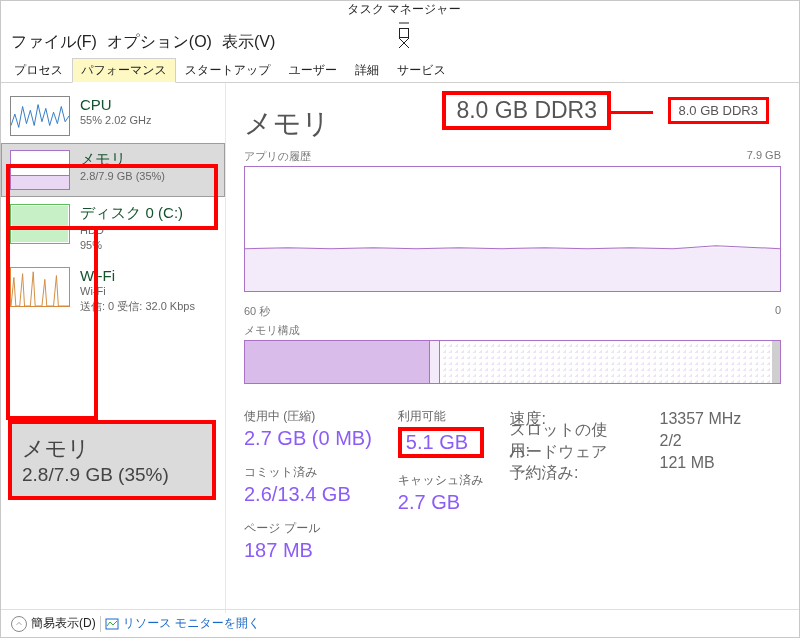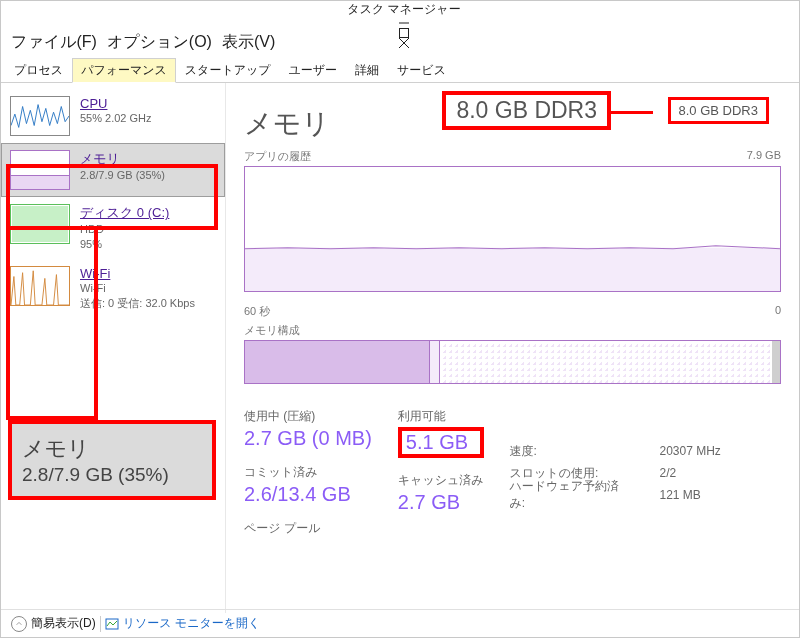--- a/index.html
+++ b/index.html
@@ -19,21 +19,21 @@
   .tabstrip { display:flex; align-items:end; border-bottom:1px solid #d0d0d0; padding:4px 4px 0 4px; gap:0; font-size:12px; }
   .tab { padding:3px 8px 3px 8px; border:1px solid transparent; border-bottom:none; cursor:default; }
   .tab.active { border-color:#d0d0d0; border-bottom:1px solid #fff; position:relative; top:1px; background:#fef9c3;text-align:center; }
   
   .content { display:flex; height:calc(100% - 30px - 22px - 26px - 28px); }
   .sidebar { width:225px; border-right:1px solid #e8e8e8; padding:6px 0; }
   .side-item { display:flex; align-items:flex-start; gap:10px; padding:6px 8px; border:1px solid transparent; }
   .side-item.selected { background:#dbdbdb; border:1px solid #9d9d9d; }
   .thumb { width:60px; height:40px; border:1px solid #888; background:#fff; position:relative; overflow:hidden; }
   .thumb svg { width:100%; height:100%; display:block; }
-  .side-text .t1 { font-size:13px; font-weight:400; color:#4c1d95;text-decoration:underline; }
+  .side-text .t1 { font-size:15px; font-weight:400; color:#14532d; }
   .side-text .t2 { font-size:11px; color:#666; line-height:1.35; }
   .hi-red-side { position:absolute; left:5px; top:163px; width:212px; height:66px; border:4px solid #ff0000; pointer-events:none; }
   .hi-red-side-ext { position:absolute; left:5px; top:229px; width:92px; height:190px; border:4px solid #ff0000; border-top:none; pointer-events:none; }
   .callout { position:absolute; left:7px; top:419px; width:208px; height:80px; background:#dbdbdb; border:4px solid #ff0000; display:flex; flex-direction:column; justify-content:center; padding:4px 10px; font-size:19px; color:#444; z-index:3; }
   .callout .c1 { font-size:22px; }
   
   .detail { flex:1; padding:8px 18px 8px 18px; position:relative; }
   .d-head { display:flex; align-items:baseline; justify-content:space-between; }
   .d-head .htitle { font-size:28px; color:#555; }
   
@@ -51,21 +51,21 @@
   .mcomp-seg { height:100%; }
   .mc1 { width:34.5%; background:#d9bce9; border-right:1px solid #a972c6; }
   .mc2 { width:2%; background:#f4ebfa; border-right:1px solid #a972c6; }
   .mc3 { width:62%; background:linear-gradient(135deg,#fff 25%,transparent 25%) 0 0/6px 6px,linear-gradient(135deg,transparent 75%,#efe3f7 75%) 0 0/6px 6px; }
   .mc4 { flex:1; background:#cfcfcf; }
   
   .stats { display:flex; gap:26px; margin-top:24px; }
   .statcol { display:flex; flex-direction:column; gap:14px; }
   .statblk .sl { font-size:12px; color:#666; }
   .statblk .sv { font-size:20px; color:#8b5cf6; margin-top:2px; }
-  .rightcol { font-size:12px; color:#666;margin-top:32px; }
+  .rightcol { font-size:16px; color:#666; }
   .rightcol .rw { display:flex; gap:40px; height:22px; align-items:center; }
   .rightcol .rk { width:110px; }
   .hi-red-avail { border:4px solid #ff0000; padding:0 4px; }
   
   .footer { position:absolute; left:0; bottom:0; right:0; height:28px; border-top:1px solid #e0e0e0; display:flex; align-items:center; gap:4px; padding:0 10px; font-size:12px; }
   .chev { width:16px; height:16px; border:1px solid #888; border-radius:50%; display:flex; align-items:center; justify-content:center; }
   .chev svg { width:8px; height:8px; stroke:#888; fill:none; }
   .sep { width:1px; height:16px; background:#ccc; }
   .resmon { color:#1a68c7; display:flex; align-items:center; gap:4px; }
   .resmon-i { width:14px; height:14px; }
@@ -204,36 +204,37 @@
           <div class="statblk">
             <div class="sl">使用中 (圧縮)</div>
             <div class="sv">2.7 GB (0 MB)</div>
           </div>
           <div class="statblk">
             <div class="sl">コミット済み</div>
             <div class="sv">2.6/13.4 GB</div>
           </div>
           <div class="statblk">
             <div class="sl">ページ プール</div>
+            <div class="sv">187 MB</div>
           </div>
         </div>
         <div class="statcol">
           <div class="statblk">
             <div class="sl">利用可能</div>
             <div class="sv hi-red-avail">5.1 GB</div>
           </div>
           <div class="statblk">
             <div class="sl">キャッシュ済み</div>
             <div class="sv">2.7 GB</div>
           </div>
         </div>
         <div class="rightcol">
           <div class="rw">
               <span class="rk">速度:</span>
-              <span>20307 MHz</span>
+              <span>13357 MHz</span>
             </div>
           <div class="rw">
               <span class="rk">スロットの使用:</span>
               <span>2/2</span>
             </div>
           <div class="rw">
               <span class="rk">ハードウェア予約済み:</span>
               <span>121 MB</span>
             </div>
         </div>

